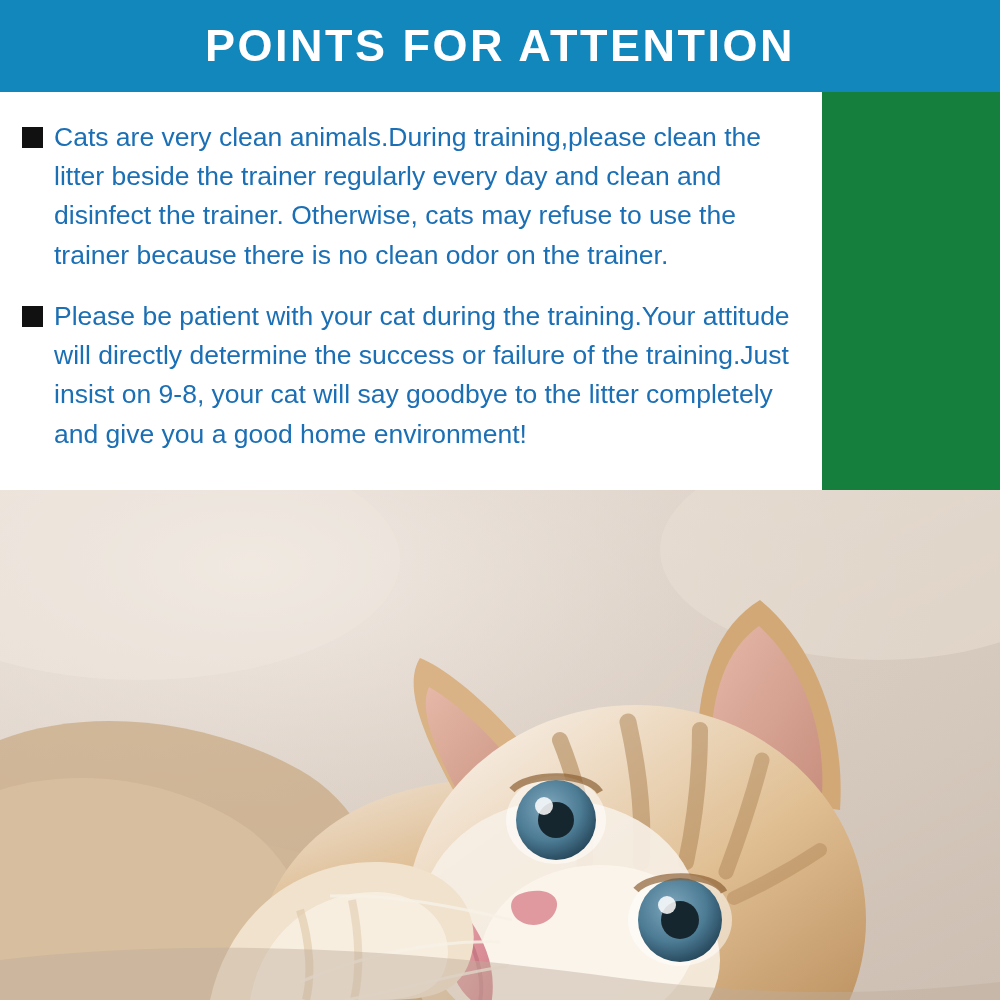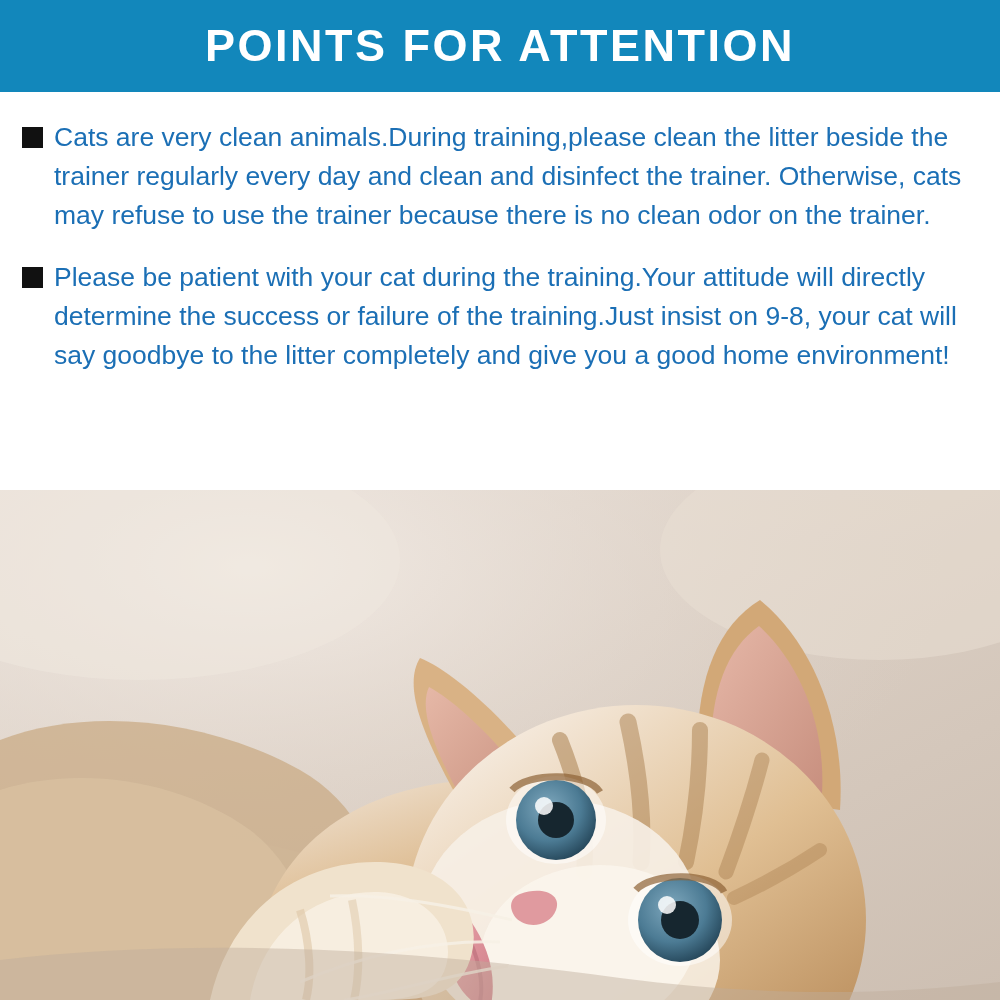--- a/index.html
+++ b/index.html
@@ -41,21 +41,21 @@
     font-family: "Liberation Sans", sans-serif;
     line-height: 1;
     margin-top: -2px;
   }
 
   
   .content {
     position: absolute;
     left: 0;
     top: 92px;
-    width: 1000px;
+    width: 822px;
     height: 398px;
     background: #ffffff;
     box-sizing: border-box;
     padding: 26px 30px 0 22px;
   }
   .bullet-row {
     display: flex;
     align-items: flex-start;
     margin-bottom: 22px;
   }

